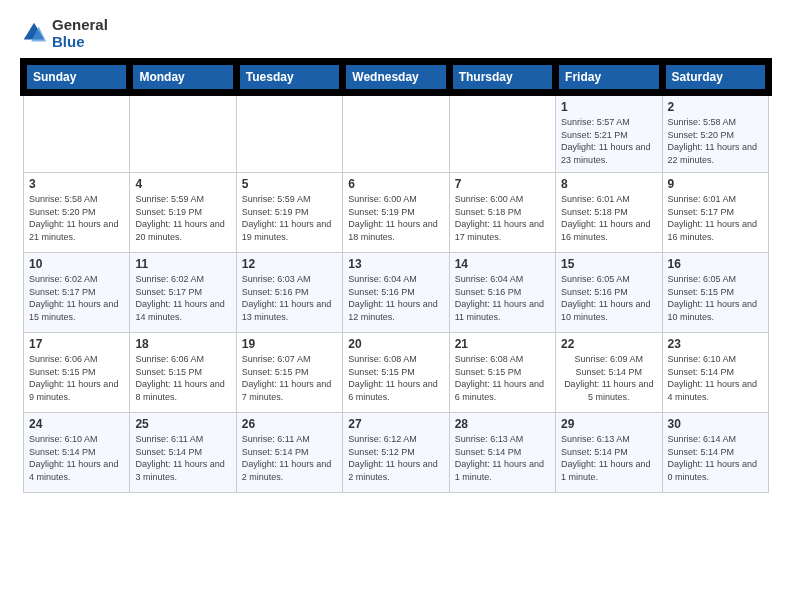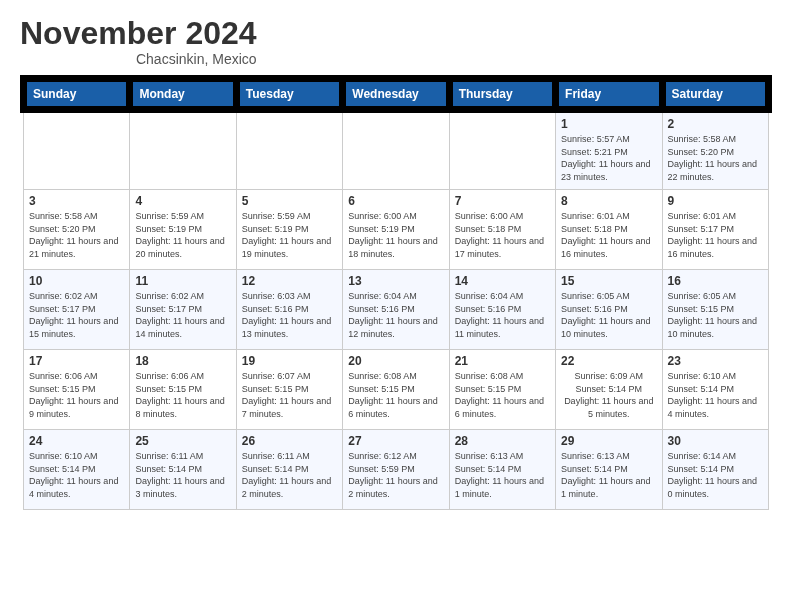--- a/index.html
+++ b/index.html
@@ -86,23 +86,29 @@
     }
     .empty-cell {
       background: #fff !important;
     }
   </style>
 </head>
 <body>
 
 <div class="page">
   <div class="header">
-    <div class="title-area">
-      <div class="month-title">November 2024</div>
-      <div class="location">Chacsinkin, Mexico</div>
+    <div class="logo">
+      <svg class="logo-icon" viewBox="0 0 30 30">
+        <polygon points="15,4 26,22 4,22" fill="#1a5fa8"></polygon>
+        <polygon points="20,8 28,24 12,24" fill="#4a90d9" opacity="0.7"></polygon>
+      </svg>
+      <div>
+        <div style="font-size:15px;font-weight:bold;color:#333;">General</div>
+        <div style="font-size:15px;font-weight:bold;color:#1a5fa8;">Blue</div>
+      </div>
     </div>
   </div>
 
   <table class="calendar">
     <thead>
       <tr>
         <th>Sunday</th>
         <th>Monday</th>
         <th>Tuesday</th>
         <th>Wednesday</th>
@@ -278,21 +284,21 @@
           </td>
           <td>
             <span class="day-num">26</span>
             <div class="day-info" style="white-space: pre-line;">Sunrise: 6:11 AM
 Sunset: 5:14 PM
 Daylight: 11 hours and 2 minutes.</div>
           </td>
           <td>
             <span class="day-num">27</span>
             <div class="day-info" style="white-space: pre-line;">Sunrise: 6:12 AM
-Sunset: 5:59 PM
+Sunset: 5:12 PM
 Daylight: 11 hours and 2 minutes.</div>
           </td>
           <td>
             <span class="day-num">28</span>
             <div class="day-info" style="white-space: pre-line;">Sunrise: 6:13 AM
 Sunset: 5:14 PM
 Daylight: 11 hours and 1 minute.</div>
           </td>
           <td>
             <span class="day-num">29</span>

